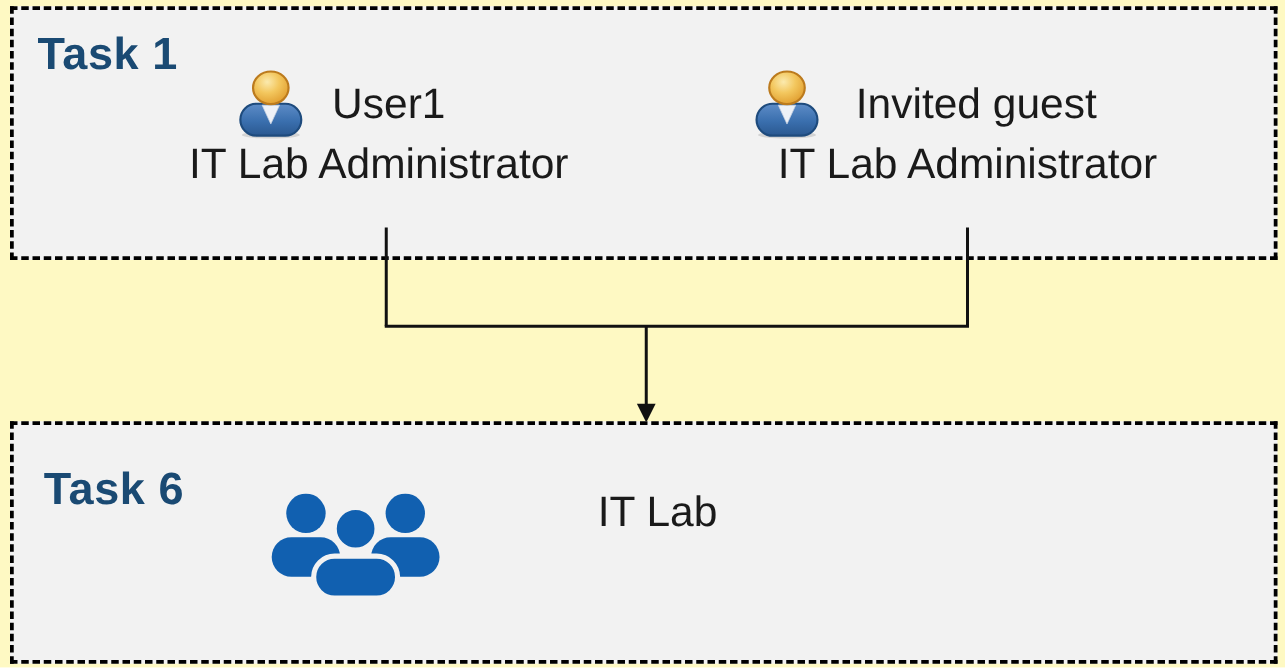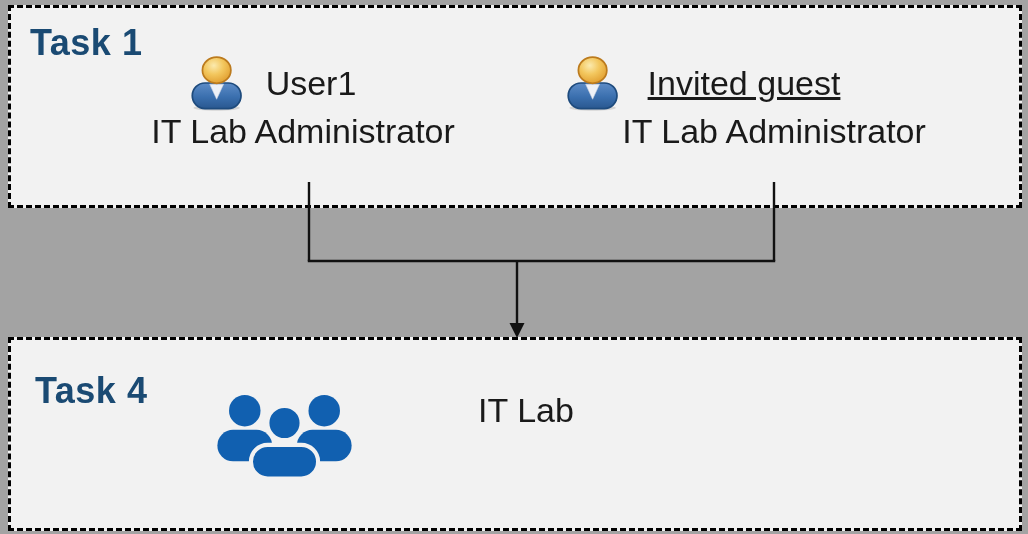--- a/index.html
+++ b/index.html
@@ -5,21 +5,21 @@
   html, body {
     margin: 0;
     padding: 0;
     background: #ffffff;
     font-family: "Liberation Sans", sans-serif;
   }
   .canvas {
     position: relative;
     width: 1028px;
     height: 534px;
-    background: #a3a3a3;
+    background: #fef9c3;
     overflow: hidden;
     color: var(--body-text, #1a1a1a);
   }
   .task-box {
     position: absolute;
     box-sizing: border-box;
     background: var(--box-fill, #f2f2f2);
     border: 3px dashed var(--box-border, #000000);
   }
   .task-box.t1 { left: 8px; top: 5px;   width: 1014px; height: 203px; }
@@ -39,21 +39,21 @@
 
   .name-row {
     position: absolute;
     top: 54px;
     display: flex;
     align-items: center;
     white-space: nowrap;
     transform: translateX(-50%);
   }
   #user1-row { left: 272px; gap: 20px; }
-  #guest-row { left: 702px; gap: 26px; text-decoration: underline; }
+  #guest-row { left: 739px; gap: 26px; }
 
   .person-icon { width: 58px; height: 58px; flex: 0 0 auto; }
   .person-icon svg { width: 58px; height: 58px; display: block; }
 
   .name-text { font-size: 34px; color: var(--body-text, #1a1a1a); }
 
   .role-text {
     position: absolute;
     top: 112px;
     transform: translateX(-50%);
@@ -154,21 +154,21 @@
 
   <svg class="connector" aria-hidden="true">
     <line x1="309" y1="182" x2="309" y2="261"></line>
     <line x1="774" y1="182" x2="774" y2="261"></line>
     <line x1="307.8" y1="261" x2="775.2" y2="261"></line>
     <line x1="517" y1="261" x2="517" y2="325"></line>
     <polygon points="509.5,323 524.5,323 517,338"></polygon>
   </svg>
 
   <section class="task-box t2"></section>
-  <h2 class="task-label" id="task2-label">Task 4</h2>
+  <h2 class="task-label" id="task2-label">Task 6</h2>
 
   <div class="group-icon">
     <svg viewBox="0 0 100 64" aria-hidden="true">
       <g class="grp-back">
         <circle cx="21" cy="13.5" r="11.5"></circle>
         <rect x="1" y="27.5" width="40" height="23" rx="11.5"></rect>
         <circle cx="79" cy="13.5" r="11.5"></circle>
         <rect x="59" y="27.5" width="40" height="23" rx="11.5"></rect>
       </g>
       <g class="grp-front">

